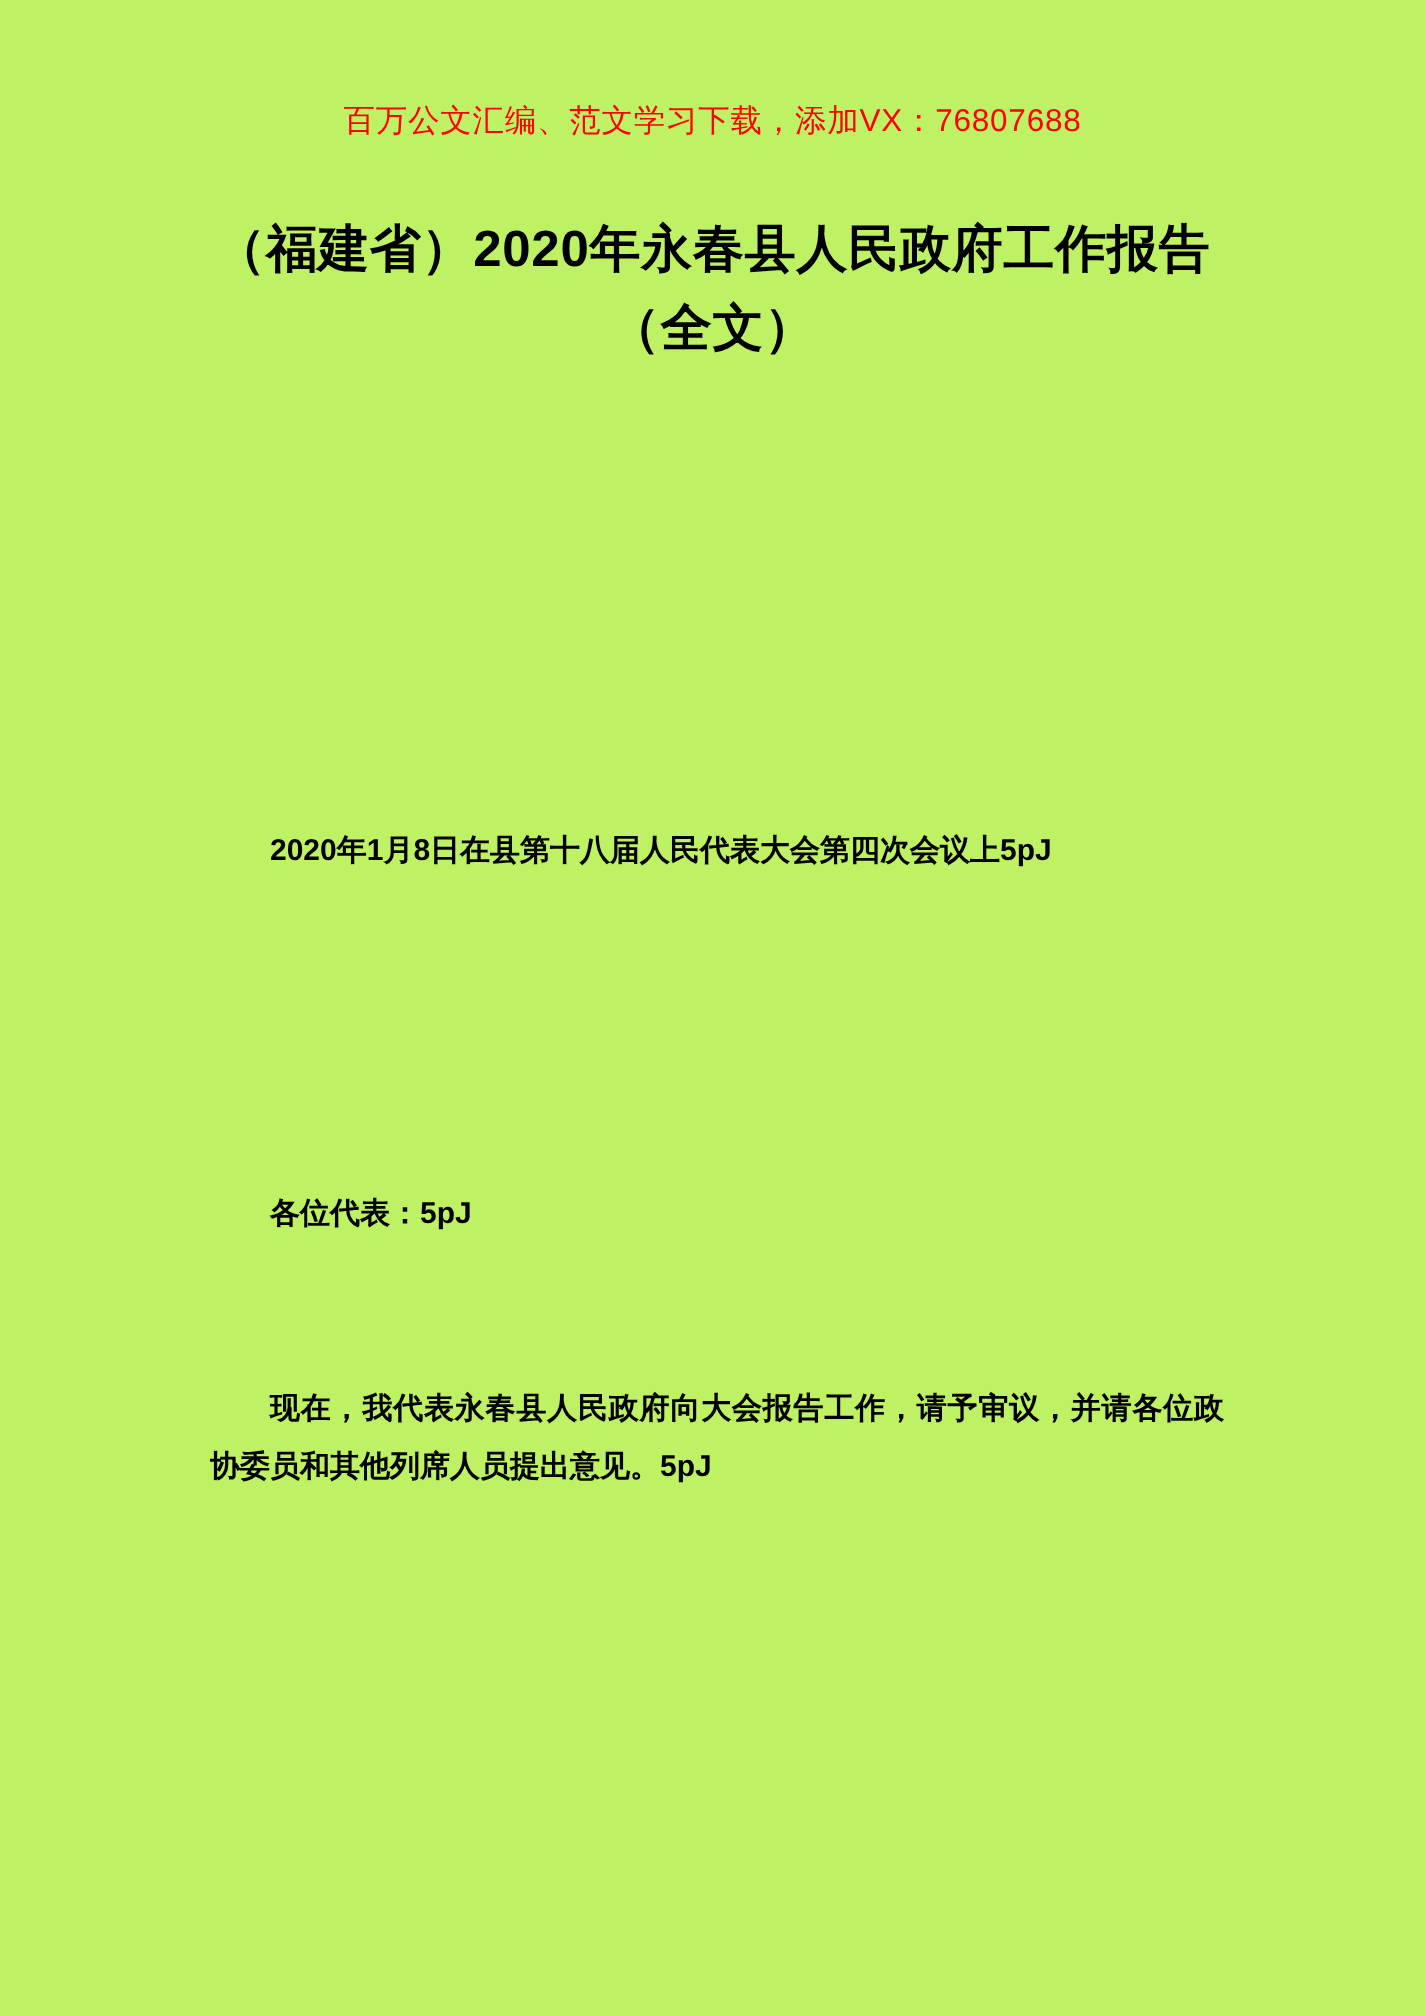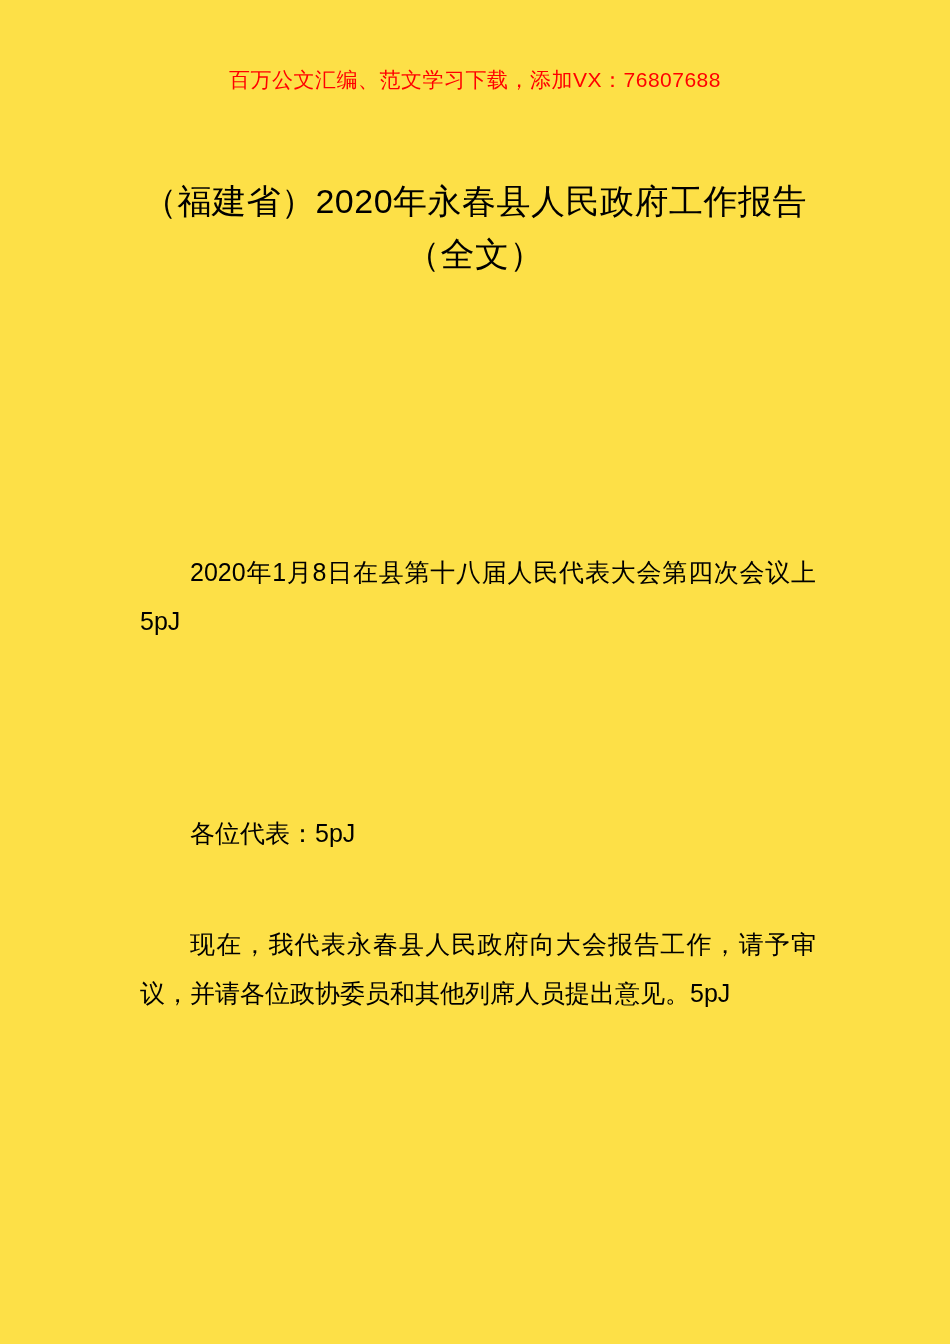--- a/index.html
+++ b/index.html
@@ -4,21 +4,21 @@
 <style>
   html, body {
     margin: 0;
     padding: 0;
     background: #ffffff;
   }
   .page {
     position: relative;
     width: 950px;
     height: 1344px;
-    background: #fde047;
+    background: #bef264;
     font-family: "Liberation Sans", sans-serif;
     color: #000000;
     box-sizing: border-box;
     overflow: hidden;
   }
   .watermark {
     position: absolute;
     top: 66px;
     left: 0;
     width: 100%;
@@ -29,39 +29,39 @@
     font-family: "Liberation Sans", sans-serif;
     white-space: nowrap;
   }
   .doc-title {
     position: absolute;
     top: 140px;
     left: 125px;
     width: 700px;
     text-align: center;
     font-size: 34px;
-    font-weight: normal;
+    font-weight: bold;
     line-height: 1.55;
     letter-spacing: 0.5px;
-    margin-top: 35px;
   }
   .body-block {
     position: absolute;
     left: 140px;
     width: 676px;
-    font-size: 25px;
+    font-size: 20px;
     line-height: 1.95;
     text-align: justify;
+    font-weight: bold;
   }
   .indent {
     text-indent: 2em;
   }
   .p1 { top: 548px; }
   .p2 { top: 700px; }
-  .p3 { top: 809px; }
+  .p3 { top: 790px; }
   .p4 { top: 920px; }
   .p5 { top: 1094px; }
 </style>
 </head>
 <body>
 
 <div class="page">
 
   <div class="watermark">百万公文汇编、范文学习下载，添加VX：76807688</div>
 

